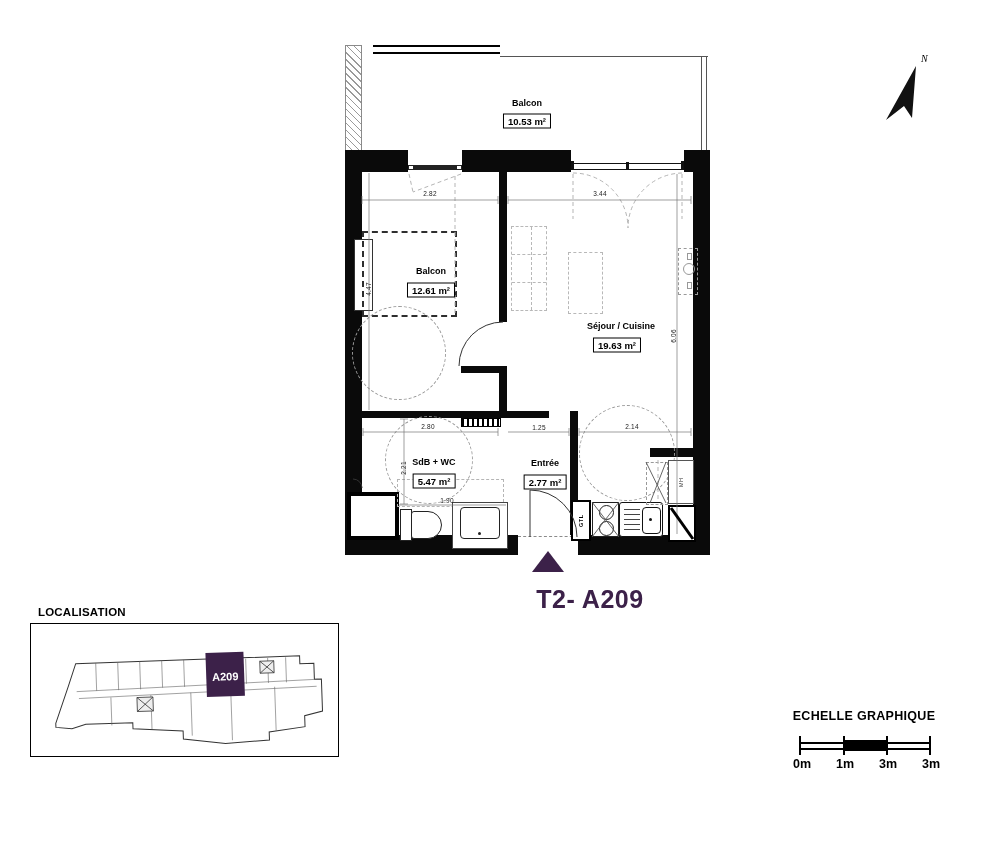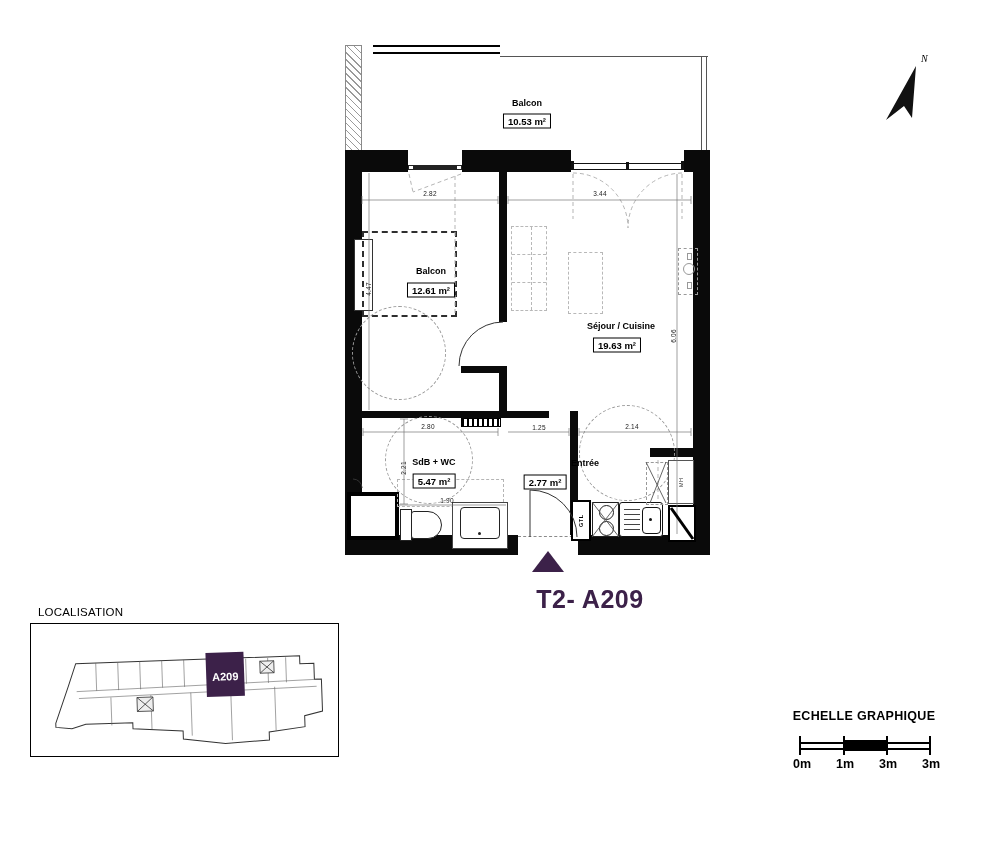--- a/index.html
+++ b/index.html
@@ -8,21 +8,21 @@
   .wall{position:absolute;background:#0a0a0a;}
   .rname{position:absolute;transform:translate(-50%,-50%);font-size:9px;font-weight:bold;white-space:nowrap;}
   .badge{position:absolute;transform:translate(-50%,-50%);font-size:9.5px;font-weight:bold;border:1px solid #000;background:#fff;padding:1px 4px;white-space:nowrap;}
   .dim{position:absolute;transform:translate(-50%,-50%);font-size:6.5px;color:#1a1a1a;white-space:nowrap;letter-spacing:.2px;}
   .dim.rot{transform:translate(-50%,-50%) rotate(-90deg);}
   .dash{border:1.2px dashed #9a9a9a;position:absolute;}
   .circle{border:1.2px dashed #9a9a9a;border-radius:50%;position:absolute;}
   .vtext{writing-mode:vertical-rl;transform:rotate(180deg);font-size:5.5px;font-weight:bold;letter-spacing:.5px;display:flex;align-items:center;justify-content:center;width:100%;height:100%;}
   #title{position:absolute;left:546px;top:599px;transform:translate(-50%,-50%);font-size:25px;font-weight:bold;letter-spacing:.5px;margin-left:44px;}
   #tri{position:absolute;left:532px;top:551px;width:0;height:0;border-left:16px solid transparent;border-right:16px solid transparent;}
-  #loc-head{position:absolute;left:38px;top:606px;font-size:11.5px;font-weight:normal;letter-spacing:.2px;}
+  #loc-head{position:absolute;left:38px;top:606px;font-size:11.5px;font-weight:bold;letter-spacing:.2px;}
   #loc-box{position:absolute;left:30px;top:623px;width:307px;height:132px;border:1px solid #000;background:#fff;}
   #scale-head{position:absolute;left:864px;top:716px;transform:translate(-50%,-50%);font-size:12.5px;font-weight:bold;letter-spacing:.3px;white-space:nowrap;}
   .stick{position:absolute;width:2px;height:19px;background:#000;top:736px;}
   .sline{position:absolute;left:800px;width:131px;height:2px;background:#000;}
   .slabel{position:absolute;top:757px;transform:translateX(-50%);font-size:12.5px;font-weight:bold;}
   svg{position:absolute;overflow:visible;}
 </style>
 </head>
 <body>
 
@@ -167,21 +167,21 @@
   </svg>
 
   <div class="rname" style="left:527px;top:103px;">Balcon</div>
   <div class="badge" style="left:527px;top:121px;">10.53 m²</div>
   <div class="rname" style="left:431px;top:271px;">Balcon</div>
   <div class="badge" style="left:431px;top:290px;">12.61 m²</div>
   <div class="rname" style="left:621px;top:326px;">Séjour / Cuisine</div>
   <div class="badge" style="left:617px;top:345px;">19.63 m²</div>
   <div class="rname" style="left:434px;top:462px;">SdB + WC</div>
   <div class="badge" style="left:434px;top:481px;">5.47 m²</div>
-  <div class="rname" style="left:545px;top:463px;margin-left:40px;">Entrée</div>
+  <div class="rname" style="left:545px;top:463px;">Entrée</div>
   <div class="badge" style="left:545px;top:482px;">2.77 m²</div>
 
   <div class="dim" style="left:430px;top:193px;">2.82</div>
   <div class="dim" style="left:600px;top:193px;">3.44</div>
   <div class="dim" style="left:428px;top:426px;">2.80</div>
   <div class="dim" style="left:539px;top:427px;">1.25</div>
   <div class="dim" style="left:632px;top:426px;">2.14</div>
   <div class="dim" style="left:447px;top:500px;">1.90</div>
   <div class="dim rot" style="left:368px;top:289px;">4.47</div>
   <div class="dim rot" style="left:673px;top:336px;">6.06</div>

